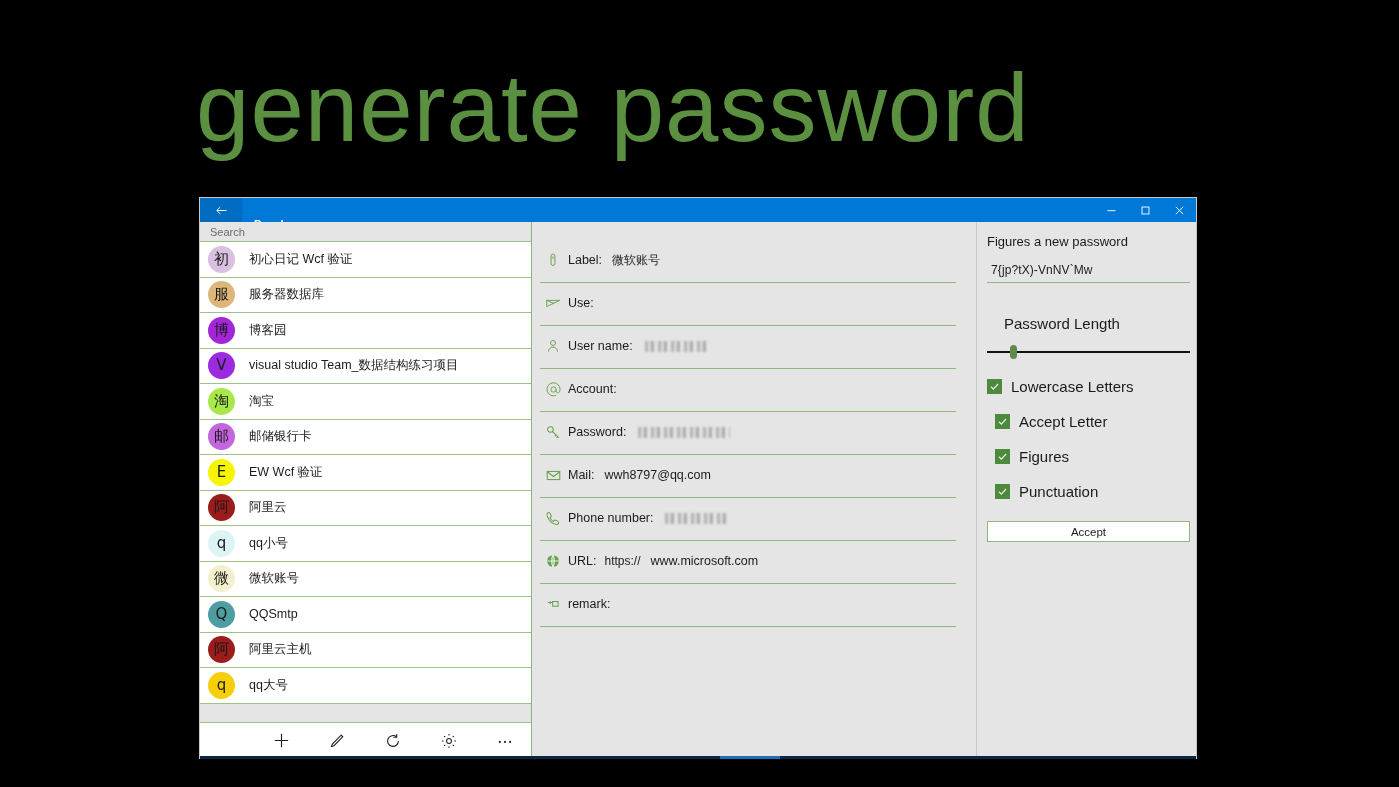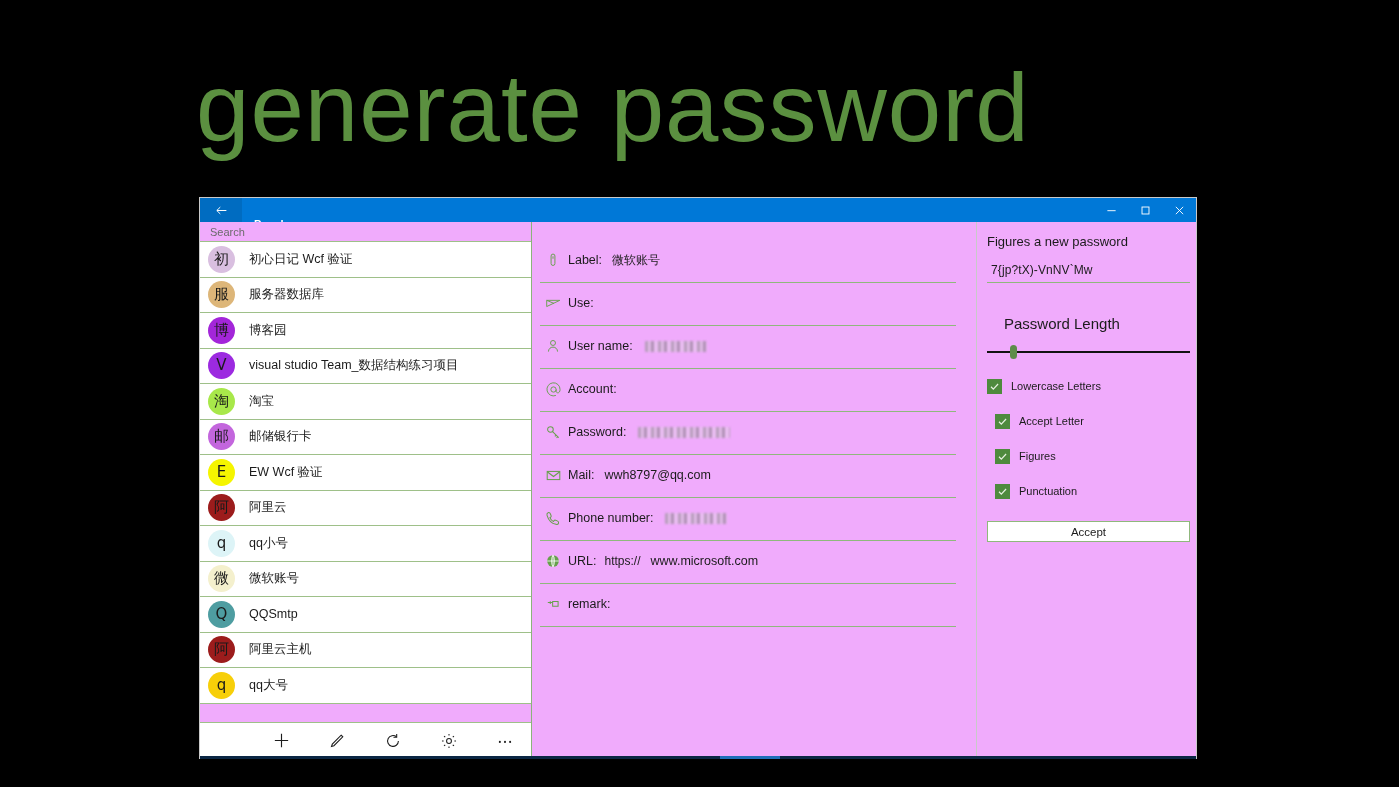--- a/index.html
+++ b/index.html
@@ -80,21 +80,21 @@
     font-size: 12px;
     line-height: 1;
   }
   .tb-btn svg { display: block; }
 
   
   .win-body {
     flex: 1;
     display: flex;
     min-height: 0;
-    background: #f0abfc;
+    background: #e5e5e5;
   }
 
   
   .left-col {
     width: 332px;
     flex: 0 0 332px;
     display: flex;
     flex-direction: column;
     border-right: 1px solid #8ab47a;
     min-height: 0;
@@ -290,21 +290,21 @@
     height: 15px;
     flex: 0 0 15px;
     background: #4e8a3d;
     display: flex;
     align-items: center;
     justify-content: center;
   }
   .cbx svg { display: block; }
   .opt-label {
     margin-left: 9px;
-    font-size: 11px;
+    font-size: 15px;
     color: #1b1b1b;
     white-space: nowrap;
   }
   .accept-btn {
     margin-top: 5px;
     height: 21px;
     border: 1px solid #8fb87c;
     background: #ffffff;
     display: flex;
     align-items: center;

